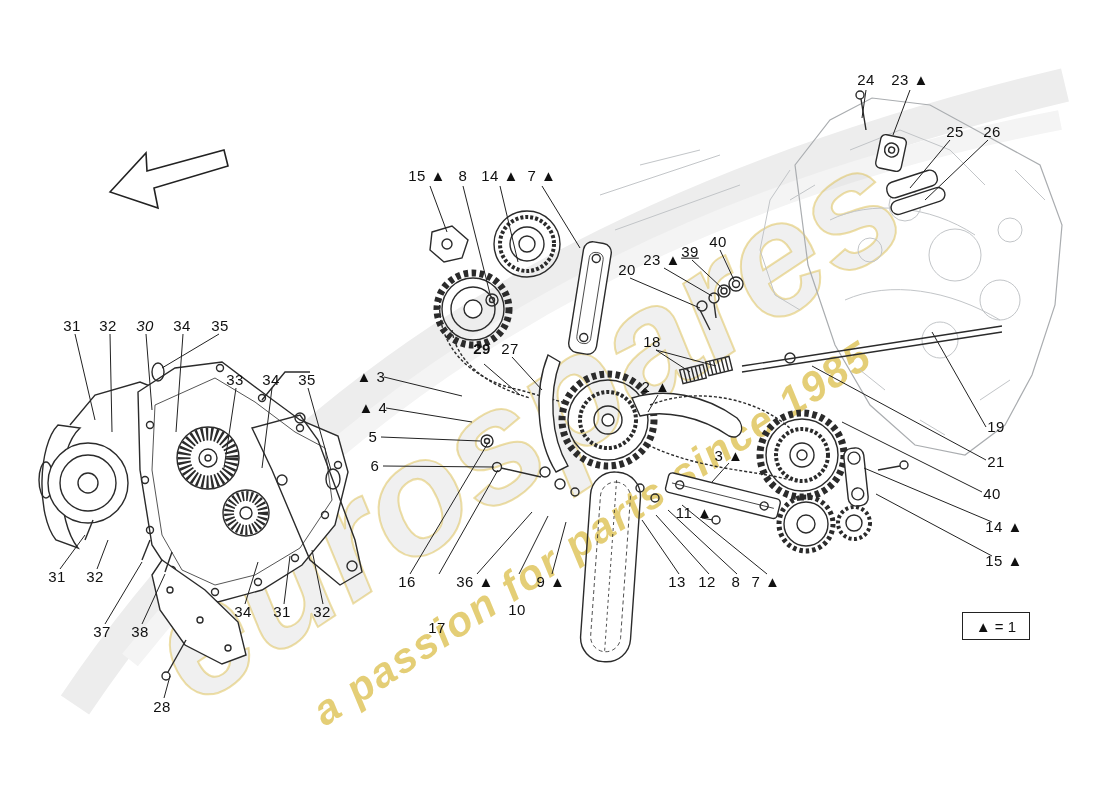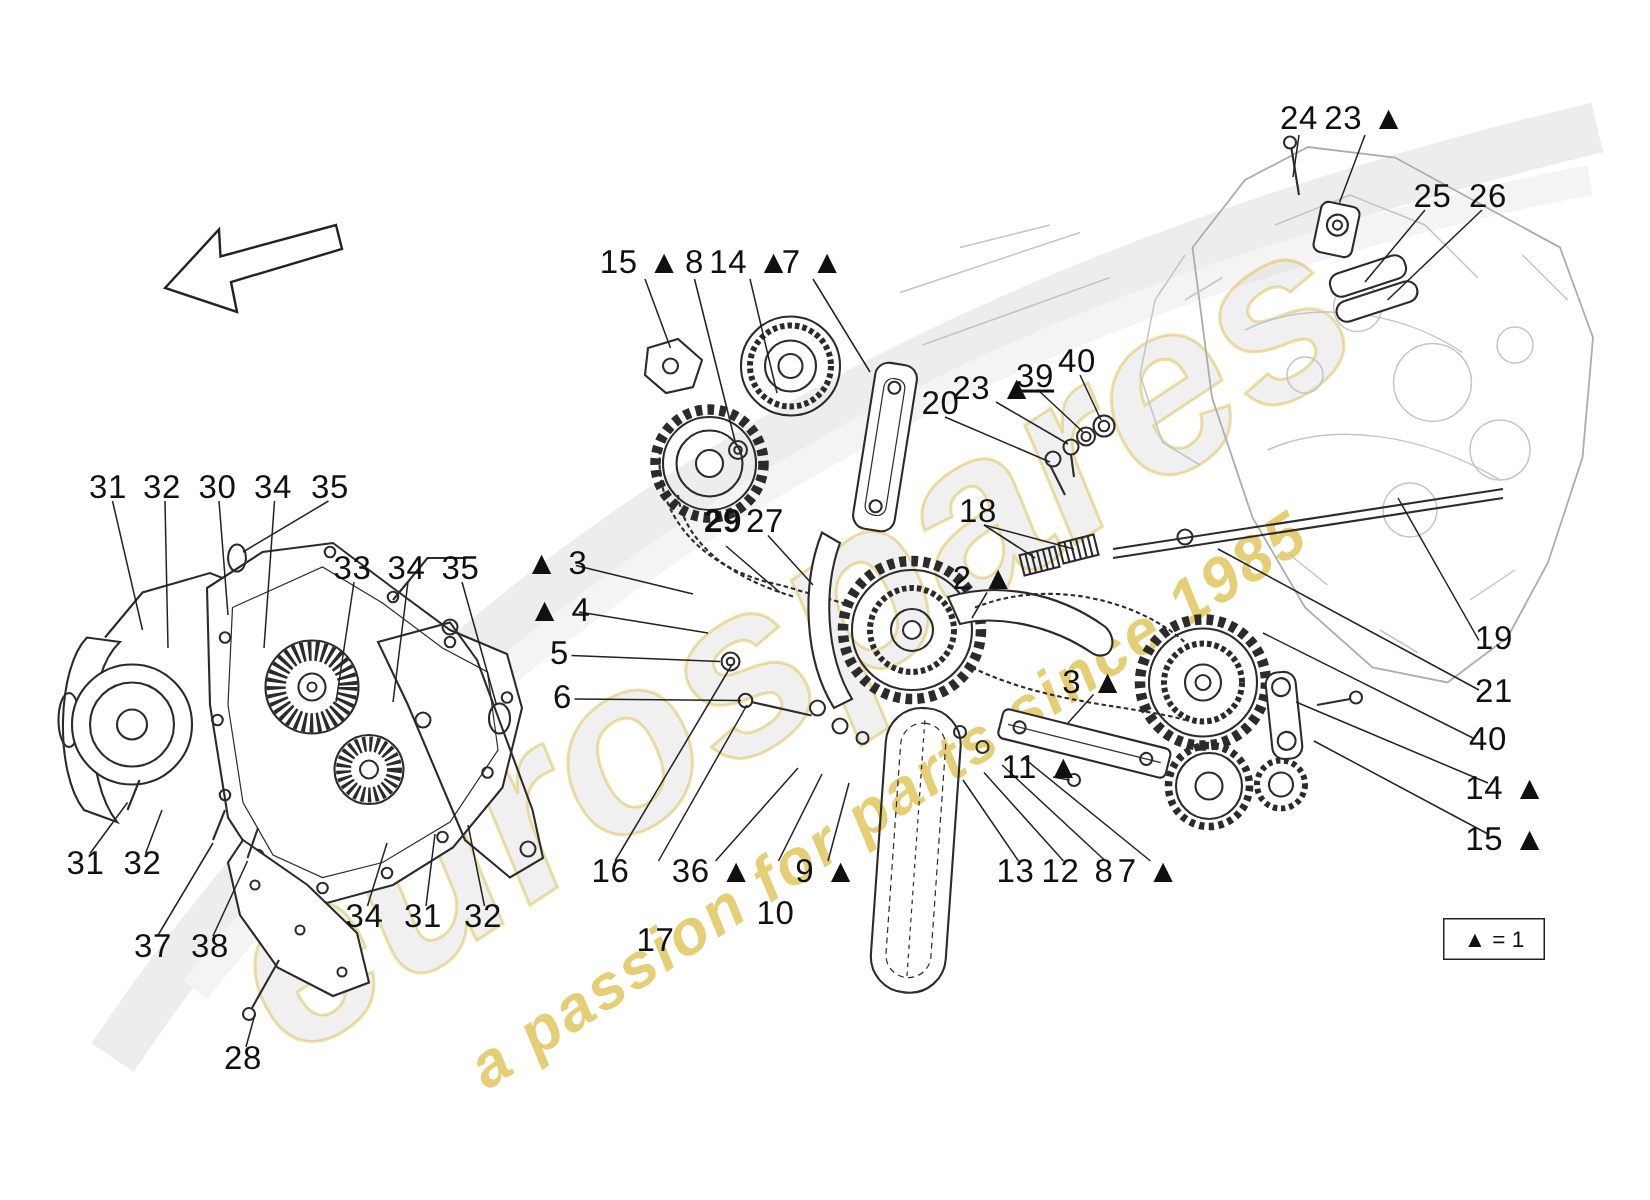--- a/index.html
+++ b/index.html
@@ -3,21 +3,21 @@
 <meta charset="utf-8">
 <style>
   html,body{margin:0;padding:0;background:#fff;}
   #stage{
     position:relative;width:1100px;height:800px;background:#fff;overflow:hidden;
     font-family:"Liberation Sans",sans-serif;
   }
   #art{position:absolute;left:0;top:0;}
   .part-label{
     position:absolute;transform:translate(-50%,-55%);
-    font-size:22px;color:#101010;white-space:nowrap;letter-spacing:.5px;
+    font-size:15px;color:#101010;white-space:nowrap;letter-spacing:.5px;
   }
   #legend{
     position:absolute;left:962px;top:612px;width:66px;height:26px;
     border:1.5px solid #222;display:flex;align-items:center;justify-content:center;
     font-size:15px;color:#101010;background:#fff;
   }
   
   .d{stroke:#2b2b2b;fill:none;stroke-width:1.4;}
   .dw{stroke:#2b2b2b;fill:#ffffff;stroke-width:1.4;}
   .dt{stroke:#2b2b2b;fill:none;stroke-width:.8;}
@@ -300,21 +300,21 @@
       <div class="part-label" style="left: 463px; top: 176px;">8</div>
       <div class="part-label" style="left: 500px; top: 176px;">14 ▲</div>
       <div class="part-label" style="left: 542px; top: 176px;">7 ▲</div>
       <div class="part-label" style="left: 627px; top: 270px;">20</div>
       <div class="part-label" style="left: 662px; top: 260px;">23 ▲</div>
       <div class="part-label" style="left: 690px; top: 252px; text-decoration: underline;">39</div>
       <div class="part-label" style="left: 718px; top: 242px;">40</div>
       <div class="part-label" style="left: 652px; top: 342px;">18</div>
       <div class="part-label" style="left: 72px; top: 326px;">31</div>
       <div class="part-label" style="left: 108px; top: 326px;">32</div>
-      <div class="part-label" style="left: 145px; top: 326px;">30</div>
+      <div class="part-label" style="left: 145px; top: 326px; font-style: italic;">30</div>
       <div class="part-label" style="left: 182px; top: 326px;">34</div>
       <div class="part-label" style="left: 220px; top: 326px;">35</div>
       <div class="part-label" style="left: 235px; top: 380px;">33</div>
       <div class="part-label" style="left: 271px; top: 380px;">34</div>
       <div class="part-label" style="left: 307px; top: 380px;">35</div>
       <div class="part-label" style="left: 482px; top: 349px; font-weight: bold;">29</div>
       <div class="part-label" style="left: 510px; top: 349px;">27</div>
       <div class="part-label" style="left: 371px; top: 377px;">▲ 3</div>
       <div class="part-label" style="left: 373px; top: 408px;">▲ 4</div>
       <div class="part-label" style="left: 373px; top: 437px;">5</div>

